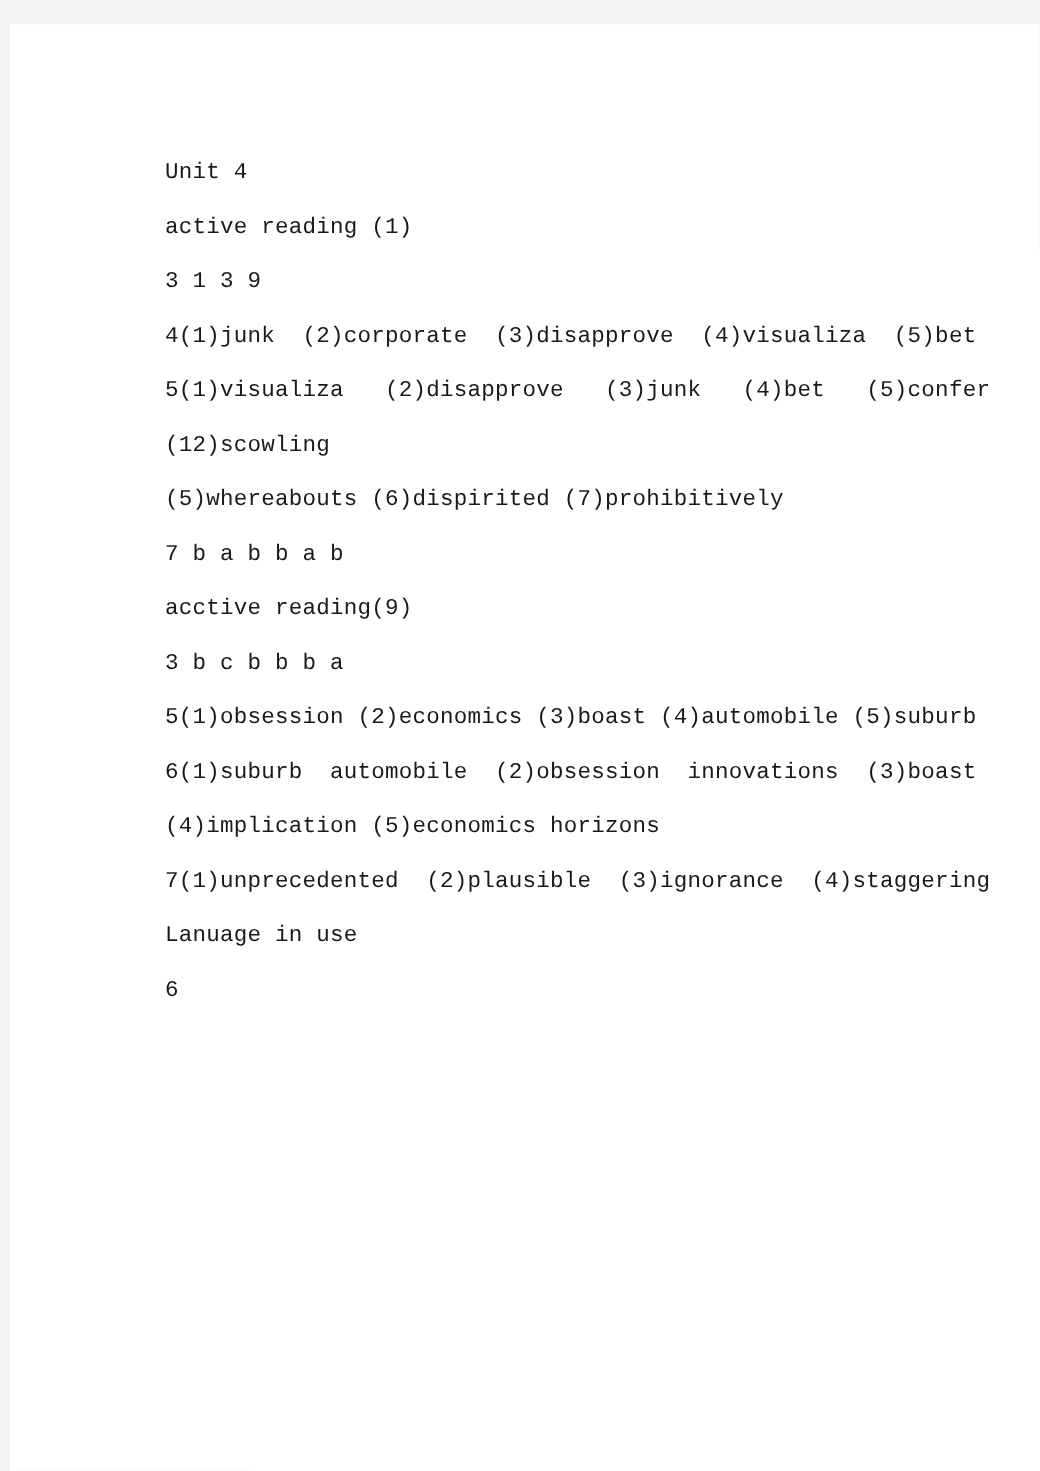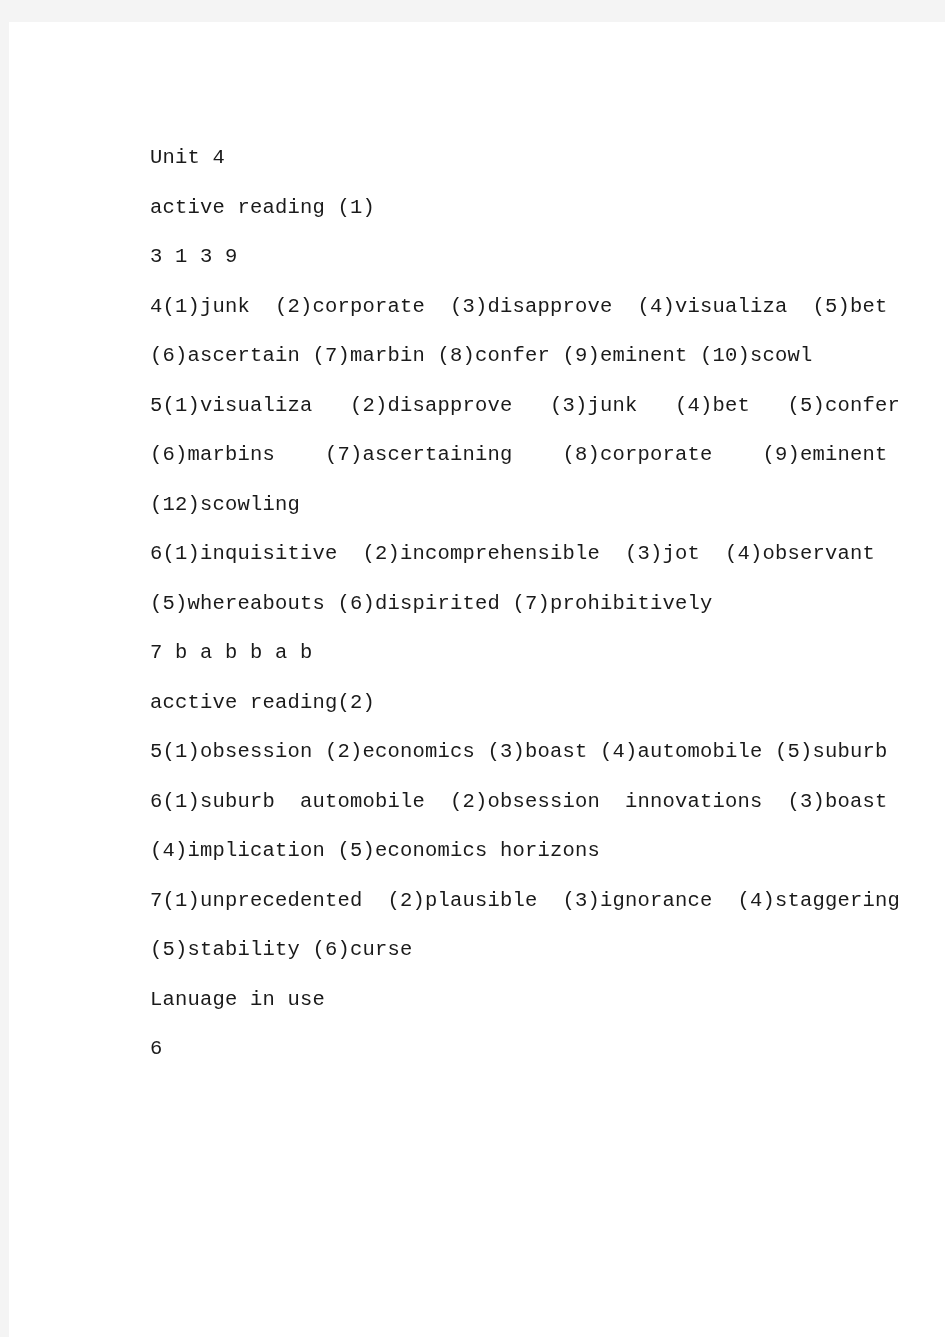--- a/index.html
+++ b/index.html
@@ -61,47 +61,44 @@
     <div id="doc-body">
 
       <div class="doc-line">Unit 4</div>
 
       <div class="doc-line">active reading (1)</div>
 
       <div class="doc-line">3 1 3 9</div>
 
       <div class="doc-line">4(1)junk  (2)corporate  (3)disapprove  (4)visualiza  (5)bet</div>
 
-      <div class="doc-line">(6)ascertain (7)marbin (8)confer (9)eminent (10)scowl</div>
 
       <div class="doc-line">5(1)visualiza   (2)disapprove   (3)junk   (4)bet   (5)confer</div>
 
-      <div class="doc-line">(6)marbins    (7)ascertaining    (8)corporate    (9)eminent</div>
 
       <div class="doc-line">(12)scowling</div>
 
-      <div class="doc-line">6(1)inquisitive  (2)incomprehensible  (3)jot  (4)observant</div>
 
       <div class="doc-line">(5)whereabouts (6)dispirited (7)prohibitively</div>
 
       <div class="doc-line">7 b a b b a b</div>
 
-      <div class="doc-line">acctive reading(2)</div>
+      <div class="doc-line">acctive reading(9)</div>
 
+      <div class="doc-line">3 b c b b b a</div>
 
       <div class="doc-line">5(1)obsession (2)economics (3)boast (4)automobile (5)suburb</div>
 
 
       <div class="doc-line">6(1)suburb  automobile  (2)obsession  innovations  (3)boast</div>
 
       <div class="doc-line">(4)implication (5)economics horizons</div>
 
       <div class="doc-line">7(1)unprecedented  (2)plausible  (3)ignorance  (4)staggering</div>
 
-      <div class="doc-line">(5)stability (6)curse</div>
 
 
       <div class="doc-line">Lanuage in use</div>
 
       <div class="doc-line">6</div>
 
     </div>
   </div>
 </div>
 

